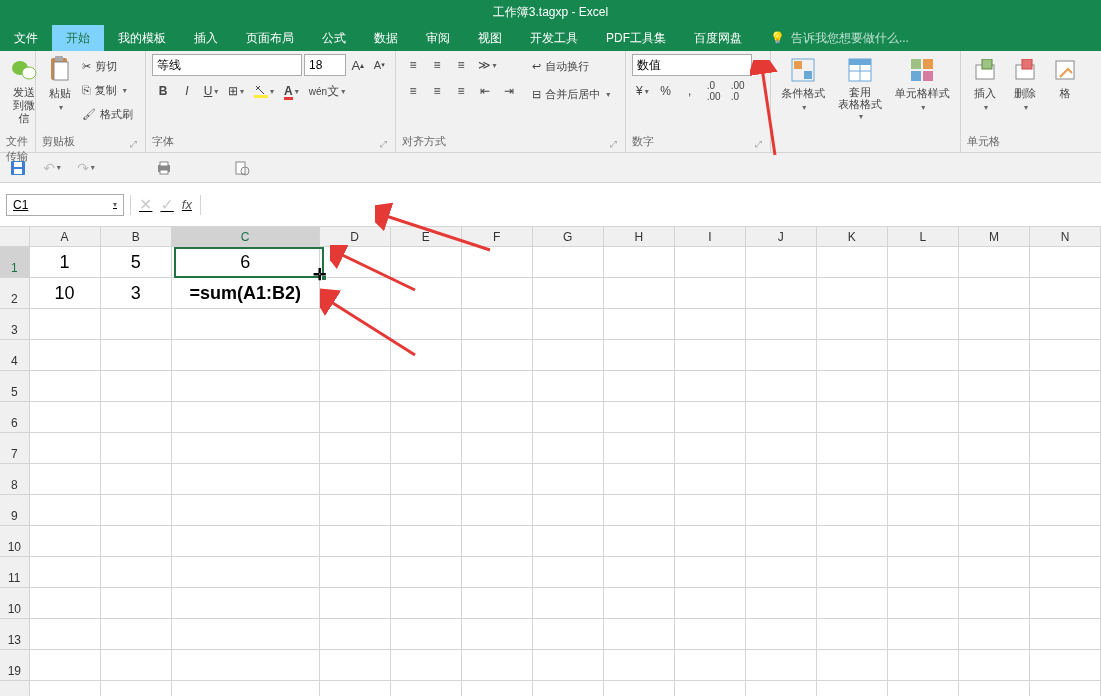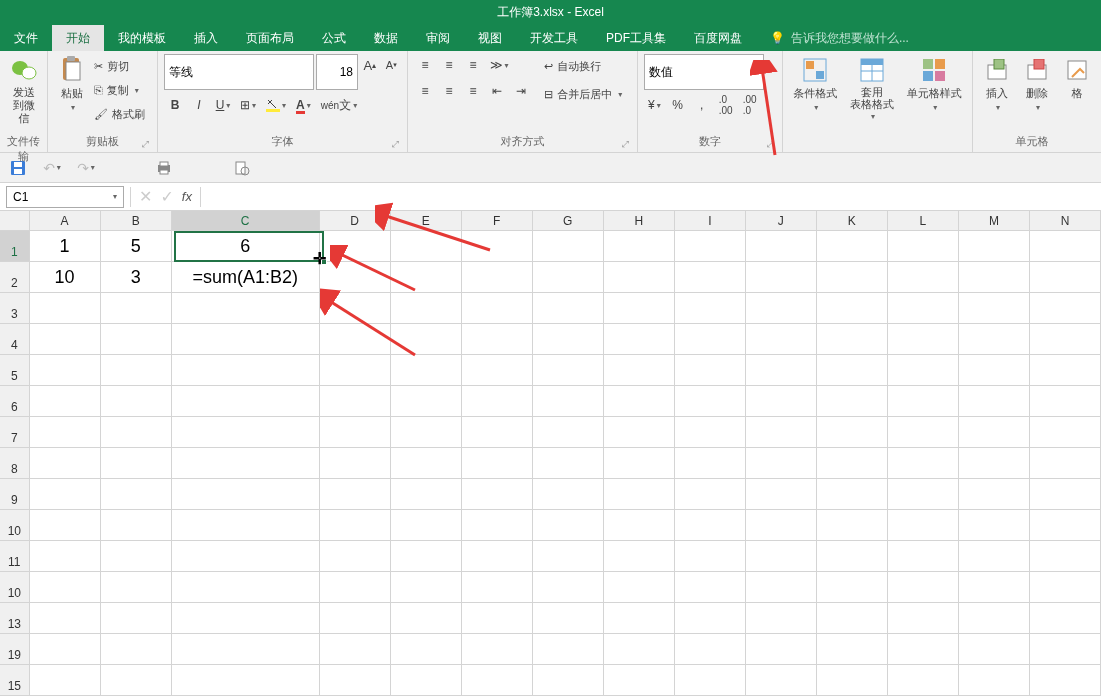--- a/index.html
+++ b/index.html
@@ -4,48 +4,48 @@
 <style>
 * { box-sizing: border-box; margin: 0; padding: 0; font-family: "Microsoft YaHei", sans-serif; }
 body { background: #fff; width: 1101px; height: 696px; overflow: hidden; position: relative; }
 
 
 .titlebar { height: 25px; background: #16874F; display: flex; align-items: center; justify-content: center; color: #fff; font-size: 12px; }
 
 
 .menutabs { height: 26px; background: #16874F; display: flex; align-items: stretch; }
 .menutabs .tab { padding: 0 14px; display: flex; align-items: center; color: #fff; font-size: 12px; cursor: pointer; }
-.menutabs .tab.active { background: #e5e5e5; color: #1E7145; }
+.menutabs .tab.active { background: #7dd3fc; color: #1E7145; }
 .menutabs .tellme { display: flex; align-items: center; color: #BFE3D2; font-size: 12px; margin-left: 14px; gap: 6px; }
 
 
 .ribbon { height: 102px; background: #F1F1F1; border-bottom: 1px solid #D4D4D4; display: flex; }
 .group { border-right: 1px solid #D4D4D4; display: flex; flex-direction: column; padding: 3px 6px 0 6px; }
 .group-body { flex: 1; display: flex; align-items: flex-start; gap: 4px; }
-.group-label { height: 18px; font-size: 11px; color: #666; text-align: center; position: relative; }
+.group-label { height: 18px; font-size: 11px; color: #666; position: relative; }
 .group-label .launcher { position: absolute; right: 2px; bottom: 2px; font-size: 9px; color: #888; }
 .bigbtn { display: flex; flex-direction: column; align-items: center; gap: 2px; font-size: 11px; color: #444; padding: 2px 4px; cursor: pointer; }
 .bigbtn .ico { width: 28px; height: 28px; display: flex; align-items: center; justify-content: center; }
 .smallrow { display: flex; align-items: center; gap: 4px; font-size: 11px; color: #444; height: 24px; cursor: pointer; }
 .col { display: flex; flex-direction: column; gap: 0px; }
 .dd { font-size: 8px; color: #666; margin-left: 2px; }
-select, input.combo { border: 1px solid #ABABAB; background: #fff; font-size: 12px; height: 36px; padding: 0 4px; }
+select, input.combo { border: 1px solid #ABABAB; background: #fff; font-size: 12px; height: 22px; padding: 0 4px; }
 .fontname { width: 150px; }
-.fontsize { width: 42px; text-align: right; }
+.fontsize { width: 42px; }
 .numfmt { width: 120px; }
 .btnrow { display: flex; gap: 2px; }
 .ribbtn { width: 22px; height: 22px; display: flex; align-items: center; justify-content: center; font-size: 12px; color: #444; cursor: pointer; }
 .ribbtn.wide { width: auto; padding: 0 4px; }
 
 
 .qat { height: 30px; background: #F1F1F1; border-bottom: 1px solid #D4D4D4; display: flex; align-items: center; padding: 0 8px; gap: 14px; }
 .qat .qbtn { width: 20px; height: 20px; display: flex; align-items: center; justify-content: center; color: #555; cursor: pointer; font-size: 14px; }
 
 
-.fbar { height: 28px; border-bottom: 1px solid #D4D4D4; display: flex; align-items: center; }
+.fbar { height: 44px; border-bottom: 1px solid #D4D4D4; display: flex; align-items: center; text-decoration: underline; }
 .namebox { width: 118px; height: 22px; border: 1px solid #ABABAB; margin: 0 6px; font-size: 12px; padding: 0 6px; background: #fff; display: flex; align-items: center; justify-content: space-between; }
 .fx-btns { display: flex; align-items: center; gap: 8px; padding: 0 8px; color: #999; }
 .fx-btns .fx { font-style: italic; color: #555; font-size: 13px; }
 .formula-input { flex: 1; border: none; outline: none; font-size: 13px; padding: 0 6px; height: 100%; }
 .fbar .sep { width: 1px; height: 20px; background: #D4D4D4; }
 
 
 .grid { position: relative; }
 .colheads { display: flex; height: 20px; border-bottom: 1px solid #D4D4D4; }
 .corner { width: 30px; border-right: 1px solid #D4D4D4; background: #F0F0F0; }
@@ -80,21 +80,21 @@
 .watermark .txt { display: flex; flex-direction: column; font-weight: bold; }
 .watermark .txt .l1 { color: #E53935; font-size: 20px; }
 .watermark .txt .l2 { color: #2196F3; font-size: 16px; }
 
 svg { display: block; }
 </style>
 </head>
 <body>
 
 <div class="titlebar">
-  <span>工作簿3.xlsx - Excel</span>
+  <span>工作簿3.tagxp - Excel</span>
 </div>
 
 <div class="menutabs">
   <div class="tab">文件</div>
   <div class="tab active">开始</div>
   <div class="tab">我的模板</div>
   <div class="tab">插入</div>
   <div class="tab">页面布局</div>
   <div class="tab">公式</div>
   <div class="tab">数据</div>
@@ -104,21 +104,21 @@
   <div class="tab">PDF工具集</div>
   <div class="tab">百度网盘</div>
   <div class="tellme">
     <span>💡</span>
     <span>告诉我您想要做什么...</span>
   </div>
 </div>
 
 <div class="ribbon">
 
-  <div class="group" style="width:48px">
+  <div class="group" style="width:36px">
     <div class="group-body">
       <div class="bigbtn">
         <span class="ico">
           <svg width="26" height="22" viewBox="0 0 26 22">
               <ellipse cx="9" cy="9" rx="8" ry="7" fill="#7BC142"></ellipse>
               <ellipse cx="18" cy="14" rx="7" ry="6" fill="#fff" stroke="#7BC142"></ellipse>
             </svg>
         </span>
         <span style="white-space:pre-line;text-align:center;line-height:1.2">发送
 到微信</span>
@@ -393,21 +393,21 @@
         <div class="cell other"></div>
         <div class="cell other"></div>
         <div class="cell other"></div>
         <div class="cell other"></div>
         <div class="cell other"></div>
       </div>
       <div class="row">
         <div class="rh">2</div>
         <div class="cell A">10</div>
         <div class="cell B">3</div>
-        <div class="cell C formula-text" style="font-size: 18px;">=sum(A1:B2)</div>
+        <div class="cell C formula-text" style="font-size: 18px; font-weight: bold;">=sum(A1:B2)</div>
         <div class="cell other"></div>
         <div class="cell other"></div>
         <div class="cell other"></div>
         <div class="cell other"></div>
         <div class="cell other"></div>
         <div class="cell other"></div>
         <div class="cell other"></div>
         <div class="cell other"></div>
         <div class="cell other"></div>
         <div class="cell other"></div>

